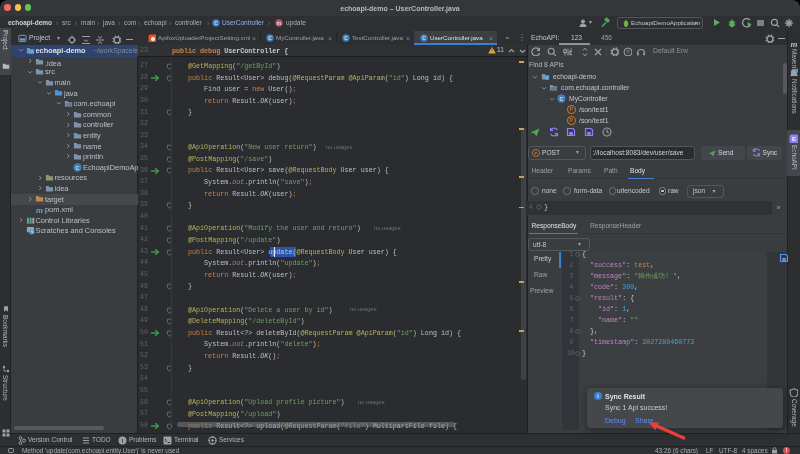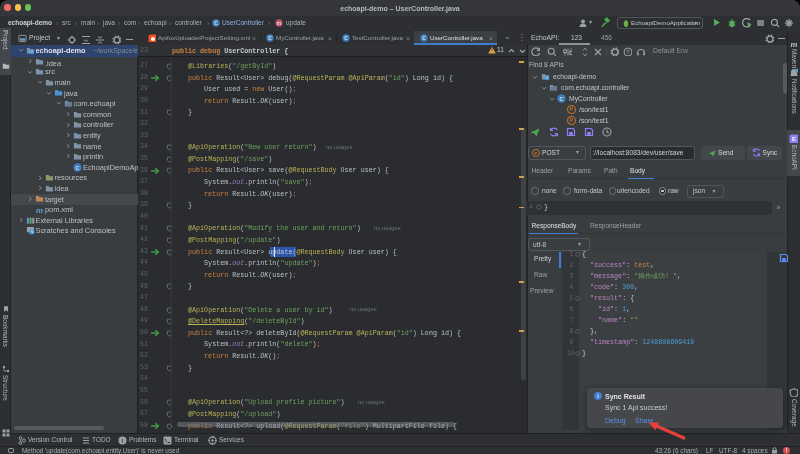--- a/index.html
+++ b/index.html
@@ -271,49 +271,49 @@
     </svg>
     <div class="" style="left:45.0px;top:206.19999999999993px;width:93.0px;height:9px;overflow:hidden;font:400 7.4px 'Liberation Sans',sans-serif;color:#bcc0c6;white-space:pre;line-height:7.4px;">pom.xml</div>
     <svg style="position:absolute;left:16.5px;top:215.99999999999991px" width="8" height="8" viewBox="0 0 10 10">
       <polyline points="4,2.5 6.5,5 4,7.5" fill="none" stroke="#8a8f96" stroke-width="1.2"></polyline>
     </svg>
     <svg style="position:absolute;left:25.7px;top:215.49999999999991px" width="9" height="9" viewBox="0 0 10 10">
       <rect x="1" y="2" width="2.2" height="6.5" fill="#5b9bd3"></rect>
       <rect x="4" y="2" width="2.2" height="6.5" fill="#6aa56a"></rect>
       <rect x="7" y="2" width="2.2" height="6.5" fill="#9ca1a8"></rect>
     </svg>
-    <div class="" style="left:35.5px;top:216.79999999999993px;width:102.5px;height:9px;overflow:hidden;font:400 7.4px 'Liberation Sans',sans-serif;color:#bcc0c6;white-space:pre;line-height:7.4px;">External Libraries</div>
+    <div class="" style="left:35.5px;top:216.79999999999993px;width:102.5px;height:9px;overflow:hidden;font:400 7.4px 'Liberation Sans',sans-serif;color:#bcc0c6;white-space:pre;line-height:7.4px;">Control Libraries</div>
     <svg style="position:absolute;left:25.7px;top:226.0999999999999px" width="9" height="9" viewBox="0 0 10 10">
       <rect x="1" y="1" width="8" height="6" rx="1" fill="#9ca1a8"></rect>
       <circle cx="6.5" cy="6.5" r="3" fill="#4b9fd5"></circle>
       <polyline points="6.5,5 6.5,6.5 8,7.2" stroke="#fff" fill="none" stroke-width="0.8"></polyline>
     </svg>
     <div class="" style="left:35.5px;top:227.39999999999992px;width:102.5px;height:9px;overflow:hidden;font:400 7.4px 'Liberation Sans',sans-serif;color:#bcc0c6;white-space:pre;line-height:7.4px;">Scratches and Consoles</div>
     <div class="" style="left:14px;top:426px;width:90px;height:3.5px;background:#56595e;border-radius:2px;"></div>
     <div class="" style="left:138px;top:45px;width:389px;height:11.6px;background:#2f3134;border-bottom:1px solid #1c1d1f;"></div>
     <div class="" style="left:140px;top:48px;font:400 6.6px 'Liberation Mono',sans-serif;color:#5f6368;white-space:pre;line-height:6.6px;">23</div>
     <div style="position:absolute;left:172px;top:47.5px;font:6.7px 'Liberation Mono',monospace;line-height:7px;white-space:pre;letter-spacing:0px"><span style="color:#cc8242;font-weight:700;">public debug </span><span style="color:#c6cad0;font-weight:700;">UserController {</span></div>
     <div class="" style="left:269.5px;top:247.3px;width:26.5px;height:9.6px;background:#2a56ad;"></div>
     <div class="" style="left:273.8px;top:247.1px;width:1px;height:10px;background:#e8eaed;"></div>
     <div class="" style="left:140px;top:63.2px;font:400 6.6px 'Liberation Mono',sans-serif;color:#5f6368;white-space:pre;line-height:6.6px;">27</div>
     <svg style="position:absolute;left:165.5px;top:62.900000000000006px" width="7" height="7" viewBox="0 0 7 7">
       <path d="M1.4 1.2 h4.2 v3 l-2.1 2.2 l-2.1 -2.2 z" fill="none" stroke="#6b7076" stroke-width="0.9"></path>
     </svg>
-    <div style="position:absolute;left:172px;top:63.00000000000001px;font:6.7px 'Liberation Mono',monospace;line-height:7px;white-space:pre;letter-spacing:0px"><span style="color:#bcc0c6;">    </span><span style="color:#b8b258;">@Libraries</span><span style="color:#bcc0c6;">(</span><span style="color:#6ea05f;">"/getById"</span><span style="color:#bcc0c6;">)</span></div>
+    <div style="position:absolute;left:172px;top:63.00000000000001px;font:6.7px 'Liberation Mono',monospace;line-height:7px;white-space:pre;letter-spacing:0px"><span style="color:#bcc0c6;">    </span><span style="color:#b8b258;">@GetMapping</span><span style="color:#bcc0c6;">(</span><span style="color:#6ea05f;">"/getById"</span><span style="color:#bcc0c6;">)</span></div>
     <div class="" style="left:140px;top:74.8px;font:400 6.6px 'Liberation Mono',sans-serif;color:#5f6368;white-space:pre;line-height:6.6px;">28</div>
     <svg style="position:absolute;left:150px;top:74.0px" width="10" height="8" viewBox="0 0 10 8">
       <line x1="1" y1="4" x2="8" y2="4" stroke="#3fa345" stroke-width="1.4"></line>
       <polyline points="5.2,1.2 8.4,4 5.2,6.8" fill="none" stroke="#3fa345" stroke-width="1.4"></polyline>
     </svg>
     <svg style="position:absolute;left:165.5px;top:74.5px" width="7" height="7" viewBox="0 0 7 7">
       <path d="M1.4 1.2 h4.2 v3 l-2.1 2.2 l-2.1 -2.2 z" fill="none" stroke="#6b7076" stroke-width="0.9"></path>
     </svg>
     <div style="position:absolute;left:172px;top:74.6px;font:6.7px 'Liberation Mono',monospace;line-height:7px;white-space:pre;letter-spacing:0px"><span style="color:#bcc0c6;">    </span><span style="color:#cc8242;">public </span><span style="color:#bcc0c6;">Result&lt;User&gt; debug(</span><span style="color:#b8b258;">@RequestParam @ApiParam</span><span style="color:#bcc0c6;">(</span><span style="color:#6ea05f;">"id"</span><span style="color:#bcc0c6;">) </span><span style="color:#bcc0c6;">Long id) {</span></div>
     <div class="" style="left:140px;top:86.4px;font:400 6.6px 'Liberation Mono',sans-serif;color:#5f6368;white-space:pre;line-height:6.6px;">29</div>
-    <div style="position:absolute;left:172px;top:86.2px;font:6.7px 'Liberation Mono',monospace;line-height:7px;white-space:pre;letter-spacing:0px"><span style="color:#bcc0c6;">        User used = </span><span style="color:#cc8242;">new </span><span style="color:#bcc0c6;">User()</span><span style="color:#cc8242;">;</span></div>
+    <div style="position:absolute;left:172px;top:86.2px;font:6.7px 'Liberation Mono',monospace;line-height:7px;white-space:pre;letter-spacing:0px"><span style="color:#bcc0c6;">        Find user = </span><span style="color:#cc8242;">new </span><span style="color:#bcc0c6;">User()</span><span style="color:#cc8242;">;</span></div>
     <div class="" style="left:140px;top:98.0px;font:400 6.6px 'Liberation Mono',sans-serif;color:#5f6368;white-space:pre;line-height:6.6px;">30</div>
     <div style="position:absolute;left:172px;top:97.8px;font:6.7px 'Liberation Mono',monospace;line-height:7px;white-space:pre;letter-spacing:0px"><span style="color:#bcc0c6;">        </span><span style="color:#cc8242;">return </span><span style="color:#bcc0c6;">Result.</span><span style="color:#bcc0c6;font-style:italic;">OK</span><span style="color:#bcc0c6;">(user)</span><span style="color:#cc8242;">;</span></div>
     <div class="" style="left:140px;top:109.60000000000001px;font:400 6.6px 'Liberation Mono',sans-serif;color:#5f6368;white-space:pre;line-height:6.6px;">31</div>
     <svg style="position:absolute;left:165.5px;top:109.30000000000001px" width="7" height="7" viewBox="0 0 7 7">
       <path d="M1.4 1.2 h4.2 v3 l-2.1 2.2 l-2.1 -2.2 z" fill="none" stroke="#6b7076" stroke-width="0.9"></path>
     </svg>
     <div style="position:absolute;left:172px;top:109.4px;font:6.7px 'Liberation Mono',monospace;line-height:7px;white-space:pre;letter-spacing:0px"><span style="color:#bcc0c6;">    }</span></div>
     <div class="" style="left:140px;top:121.2px;font:400 6.6px 'Liberation Mono',sans-serif;color:#5f6368;white-space:pre;line-height:6.6px;">32</div>
     <div class="" style="left:140px;top:132.8px;font:400 6.6px 'Liberation Mono',sans-serif;color:#5f6368;white-space:pre;line-height:6.6px;">33</div>
     <div class="" style="left:140px;top:144.40000000000003px;font:400 6.6px 'Liberation Mono',sans-serif;color:#5f6368;white-space:pre;line-height:6.6px;">34</div>
@@ -379,21 +379,21 @@
     <div class="" style="left:140px;top:306.8px;font:400 6.6px 'Liberation Mono',sans-serif;color:#5f6368;white-space:pre;line-height:6.6px;">48</div>
     <svg style="position:absolute;left:165.5px;top:306.5px" width="7" height="7" viewBox="0 0 7 7">
       <path d="M1.4 1.2 h4.2 v3 l-2.1 2.2 l-2.1 -2.2 z" fill="none" stroke="#6b7076" stroke-width="0.9"></path>
     </svg>
     <div style="position:absolute;left:172px;top:306.6px;font:6.7px 'Liberation Mono',monospace;line-height:7px;white-space:pre;letter-spacing:0px"><span style="color:#bcc0c6;">    </span><span style="color:#b8b258;">@ApiOperation</span><span style="color:#bcc0c6;">(</span><span style="color:#6ea05f;">"Delete a user by id"</span><span style="color:#bcc0c6;">)</span></div>
     <div class="" style="left:349.84px;top:307.2px;font:400 5.8px 'Liberation Sans',sans-serif;color:#6d7178;white-space:pre;line-height:5.8px;">no usages</div>
     <div class="" style="left:140px;top:318.40000000000003px;font:400 6.6px 'Liberation Mono',sans-serif;color:#5f6368;white-space:pre;line-height:6.6px;">49</div>
     <svg style="position:absolute;left:165.5px;top:318.1px" width="7" height="7" viewBox="0 0 7 7">
       <path d="M1.4 1.2 h4.2 v3 l-2.1 2.2 l-2.1 -2.2 z" fill="none" stroke="#6b7076" stroke-width="0.9"></path>
     </svg>
-    <div style="position:absolute;left:172px;top:318.20000000000005px;font:6.7px 'Liberation Mono',monospace;line-height:7px;white-space:pre;letter-spacing:0px"><span style="color:#bcc0c6;">    </span><span style="color:#b8b258;text-decoration:underline;">@DeleteMapping</span><span style="color:#bcc0c6;">(</span><span style="color:#6ea05f;">"/deleteById"</span><span style="color:#bcc0c6;">)</span></div>
+    <div style="position:absolute;left:172px;top:318.20000000000005px;font:6.7px 'Liberation Mono',monospace;line-height:7px;white-space:pre;letter-spacing:0px"><span style="color:#bcc0c6;">    </span><span style="color:#b8b258;">@DeleteMapping</span><span style="color:#bcc0c6;">(</span><span style="color:#6ea05f;">"/deleteById"</span><span style="color:#bcc0c6;">)</span></div>
     <div class="" style="left:140px;top:330.00000000000006px;font:400 6.6px 'Liberation Mono',sans-serif;color:#5f6368;white-space:pre;line-height:6.6px;">50</div>
     <svg style="position:absolute;left:150px;top:329.20000000000005px" width="10" height="8" viewBox="0 0 10 8">
       <line x1="1" y1="4" x2="8" y2="4" stroke="#3fa345" stroke-width="1.4"></line>
       <polyline points="5.2,1.2 8.4,4 5.2,6.8" fill="none" stroke="#3fa345" stroke-width="1.4"></polyline>
     </svg>
     <svg style="position:absolute;left:165.5px;top:329.70000000000005px" width="7" height="7" viewBox="0 0 7 7">
       <path d="M1.4 1.2 h4.2 v3 l-2.1 2.2 l-2.1 -2.2 z" fill="none" stroke="#6b7076" stroke-width="0.9"></path>
     </svg>
     <div style="position:absolute;left:172px;top:329.80000000000007px;font:6.7px 'Liberation Mono',monospace;line-height:7px;white-space:pre;letter-spacing:0px"><span style="color:#bcc0c6;">    </span><span style="color:#cc8242;">public </span><span style="color:#bcc0c6;">Result&lt;?&gt; deleteById(</span><span style="color:#b8b258;">@RequestParam @ApiParam</span><span style="color:#bcc0c6;">(</span><span style="color:#6ea05f;">"id"</span><span style="color:#bcc0c6;">) </span><span style="color:#bcc0c6;">Long id) {</span></div>
     <div class="" style="left:140px;top:341.59999999999997px;font:400 6.6px 'Liberation Mono',sans-serif;color:#5f6368;white-space:pre;line-height:6.6px;">51</div>
@@ -647,21 +647,21 @@
     <div class="" style="left:569.5px;top:306.6px;font:400 6.4px 'Liberation Mono',sans-serif;color:#5f6368;white-space:pre;line-height:6.4px;">6</div>
     <div style="position:absolute;left:582px;top:306.40000000000003px;font:6.7px 'Liberation Mono',monospace;line-height:7px;white-space:pre;letter-spacing:0px"><span style="color:#be84c7;">    "id"</span><span style="color:#c6cad0;">: </span><span style="color:#4b9fd5;">1</span><span style="color:#c6cad0;">,</span></div>
     <div class="" style="left:569.5px;top:317.6px;font:400 6.4px 'Liberation Mono',sans-serif;color:#5f6368;white-space:pre;line-height:6.4px;">7</div>
     <div style="position:absolute;left:582px;top:317.40000000000003px;font:6.7px 'Liberation Mono',monospace;line-height:7px;white-space:pre;letter-spacing:0px"><span style="color:#be84c7;">    "name"</span><span style="color:#c6cad0;">: </span><span style="color:#6ea05f;">""</span></div>
     <div class="" style="left:569.5px;top:328.6px;font:400 6.4px 'Liberation Mono',sans-serif;color:#5f6368;white-space:pre;line-height:6.4px;">8</div>
     <svg style="position:absolute;left:574.8px;top:329.2px" width="5" height="5" viewBox="0 0 5 5">
       <circle cx="2.5" cy="2.5" r="1.9" fill="none" stroke="#5d6268" stroke-width="0.9"></circle>
     </svg>
     <div style="position:absolute;left:582px;top:328.40000000000003px;font:6.7px 'Liberation Mono',monospace;line-height:7px;white-space:pre;letter-spacing:0px"><span style="color:#c6cad0;">  }</span><span style="color:#c6cad0;">,</span></div>
     <div class="" style="left:569.5px;top:339.6px;font:400 6.4px 'Liberation Mono',sans-serif;color:#5f6368;white-space:pre;line-height:6.4px;">9</div>
-    <div style="position:absolute;left:582px;top:339.40000000000003px;font:6.7px 'Liberation Mono',monospace;line-height:7px;white-space:pre;letter-spacing:0px"><span style="color:#be84c7;">  "timestamp"</span><span style="color:#c6cad0;">: </span><span style="color:#4b9fd5;">1248808609419</span></div>
+    <div style="position:absolute;left:582px;top:339.40000000000003px;font:6.7px 'Liberation Mono',monospace;line-height:7px;white-space:pre;letter-spacing:0px"><span style="color:#be84c7;">  "timestamp"</span><span style="color:#c6cad0;">: </span><span style="color:#4b9fd5;">3027280460773</span></div>
     <div class="" style="left:567px;top:350.6px;font:400 6.4px 'Liberation Mono',sans-serif;color:#5f6368;white-space:pre;line-height:6.4px;">10</div>
     <svg style="position:absolute;left:574.8px;top:351.2px" width="5" height="5" viewBox="0 0 5 5">
       <circle cx="2.5" cy="2.5" r="1.9" fill="none" stroke="#5d6268" stroke-width="0.9"></circle>
     </svg>
     <div style="position:absolute;left:582px;top:350.40000000000003px;font:6.7px 'Liberation Mono',monospace;line-height:7px;white-space:pre;letter-spacing:0px"><span style="color:#c6cad0;">}</span></div>
     <div class="" style="left:587px;top:388px;width:196px;height:40px;background:#45474b;border-radius:4px;box-shadow:0 2px 8px rgba(0,0,0,0.4);"></div>
     <svg style="position:absolute;left:594px;top:392px" width="8" height="8" viewBox="0 0 8 8">
       <circle cx="4" cy="4" r="4" fill="#3d7fd1"></circle>
       <text x="4" y="4.4" font-size="5.5" font-weight="bold" fill="#fff" text-anchor="middle" dominant-baseline="central">i</text>
     </svg>

